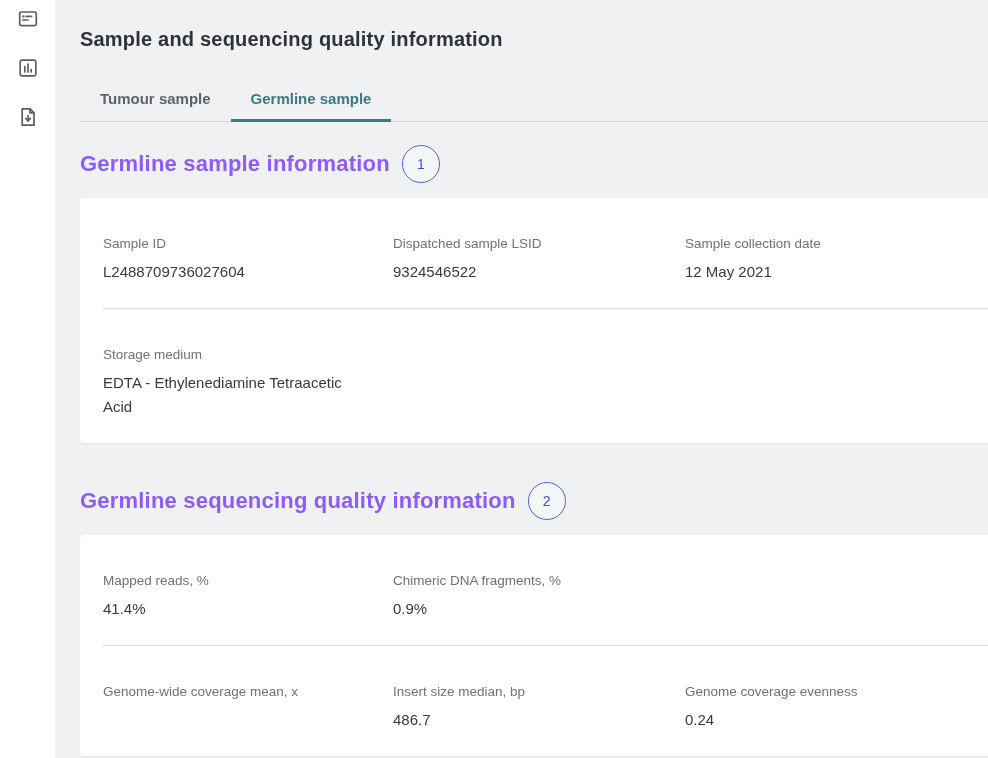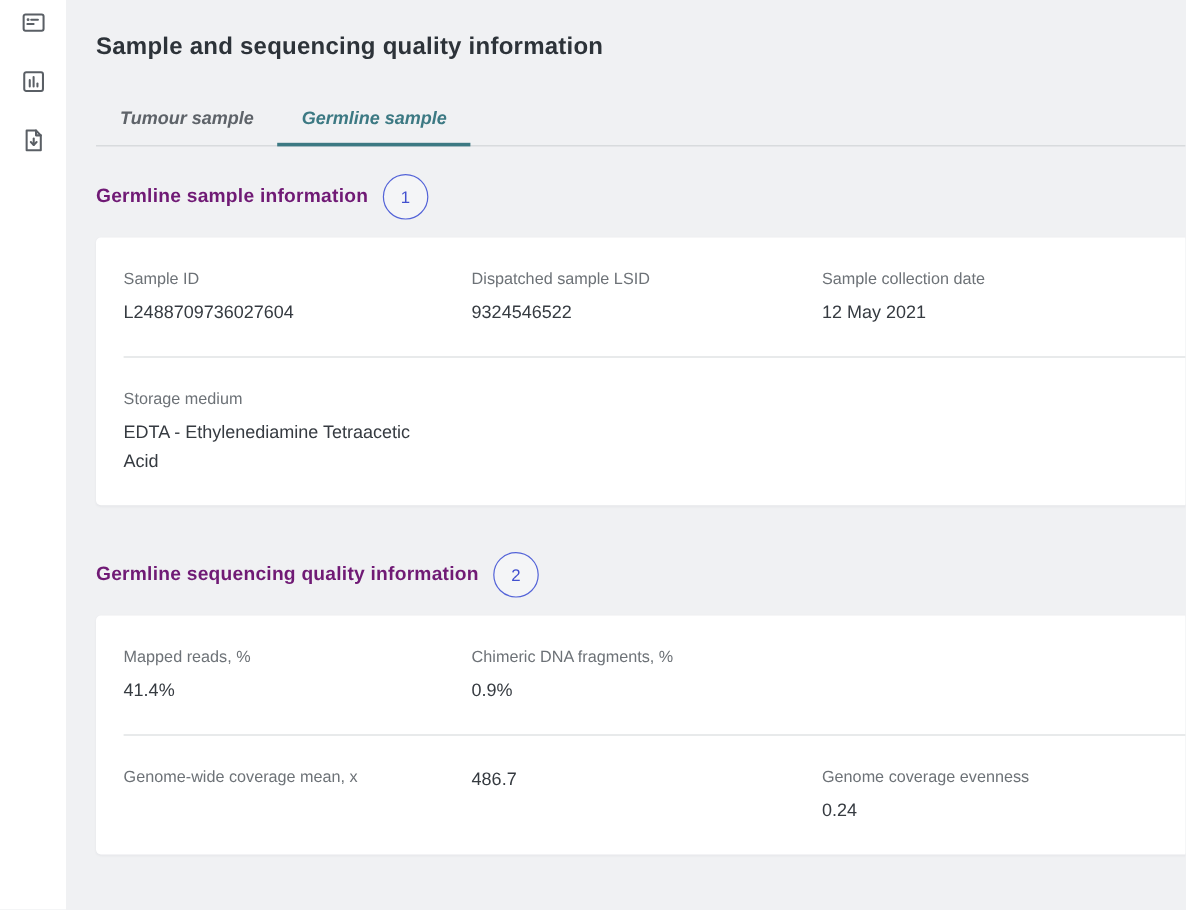--- a/index.html
+++ b/index.html
@@ -65,39 +65,38 @@
     font-size: 15px;
     line-height: 16px;
     font-weight: 600;
     color: #5e6369;
     background: transparent;
     border: none;
     border-bottom: 3px solid transparent;
     margin-bottom: -1px;
     cursor: pointer;
     font-family: inherit;
-    font-style: italic;
   }
   .tab.active {
     color: #3c7983;
     border-bottom-color: #3c7983;
   }
 
   
   .section-head {
     display: flex;
     align-items: center;
     margin-top: 22px;
     height: 40px;
   }
   .section-head h2 {
-    font-size: 16px;
+    font-size: 22px;
     line-height: 24px;
     font-weight: 700;
-    color: #701a75;
+    color: #8b5cf6;
     letter-spacing: .2px;
   }
   .step-badge {
     width: 38px; height: 38px;
     border-radius: 50%;
     border: 1.5px solid #5363d8;
     background: #f4f5f7;
     color: #4250cf;
     font-size: 14px;
     display: flex; align-items: center; justify-content: center;
@@ -112,21 +111,21 @@
     border-radius: 4px;
     box-shadow: 0 1px 2px rgba(40,45,50,.05);
   }
   .card-row {
     margin-left: 23px;
     display: grid;
     grid-template-columns: 290px 292px 1fr;
     padding: 25px 0 24px;
   }
   .card-row + .card-row { border-top: 1px solid #dadcde; }
-  .field { padding-right: 24px; }
+  .field { padding-right: 24px; margin-top: 11px; }
   .field .label {
     font-size: 13.5px;
     line-height: 19px;
     color: #6d7277;
     margin-bottom: 7px;
   }
   .field .value {
     font-size: 15px;
     line-height: 24px;
     color: #363b41;
@@ -217,20 +216,21 @@
           <div class="label">Chimeric DNA fragments, %</div>
           <div class="value">0.9%</div>
         </div>
         <div class="field"></div>
       </div>
       <div class="card-row">
         <div class="field">
           <div class="label">Genome-wide coverage mean, x</div>
         </div>
         <div class="field">
+          <div class="label">Insert size median, bp</div>
           <div class="value">486.7</div>
         </div>
         <div class="field">
           <div class="label">Genome coverage evenness</div>
           <div class="value">0.24</div>
         </div>
       </div>
     </div>
 
     <div class="spacer-bottom"></div>

